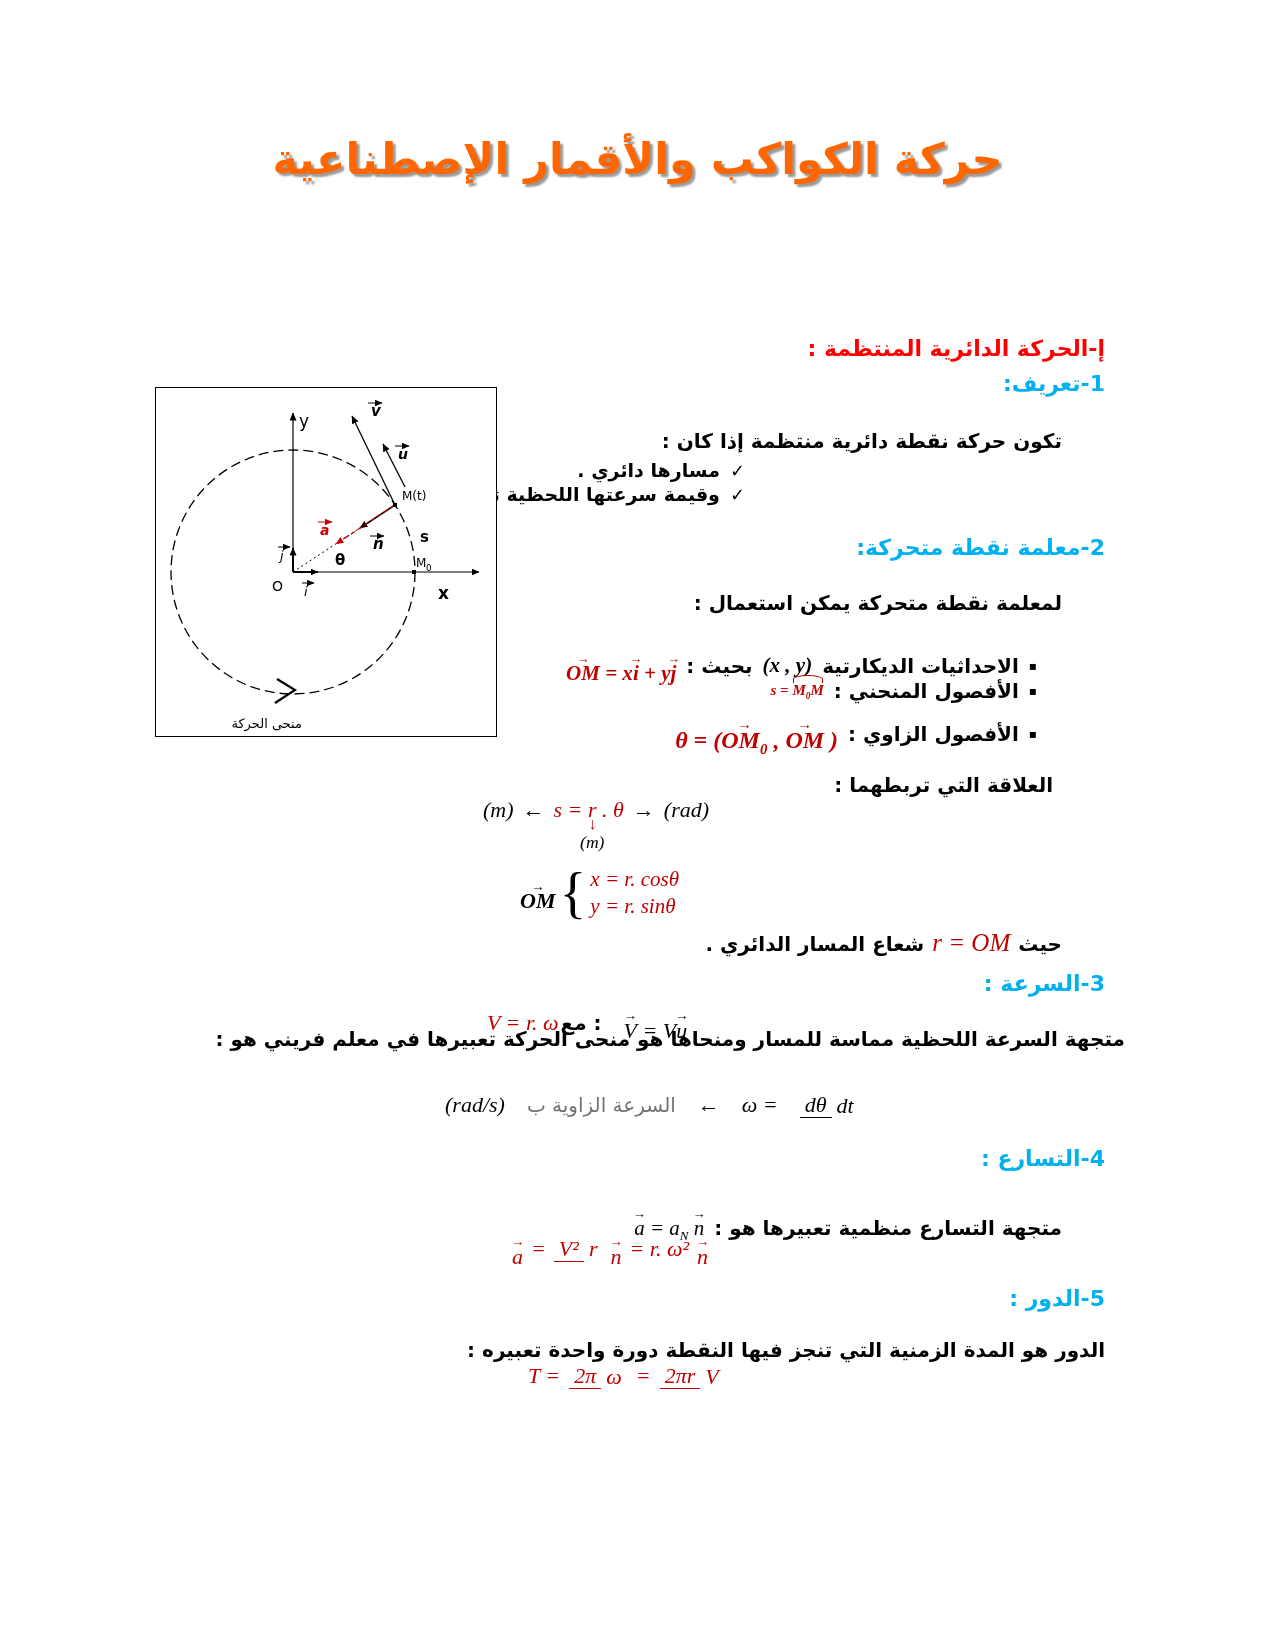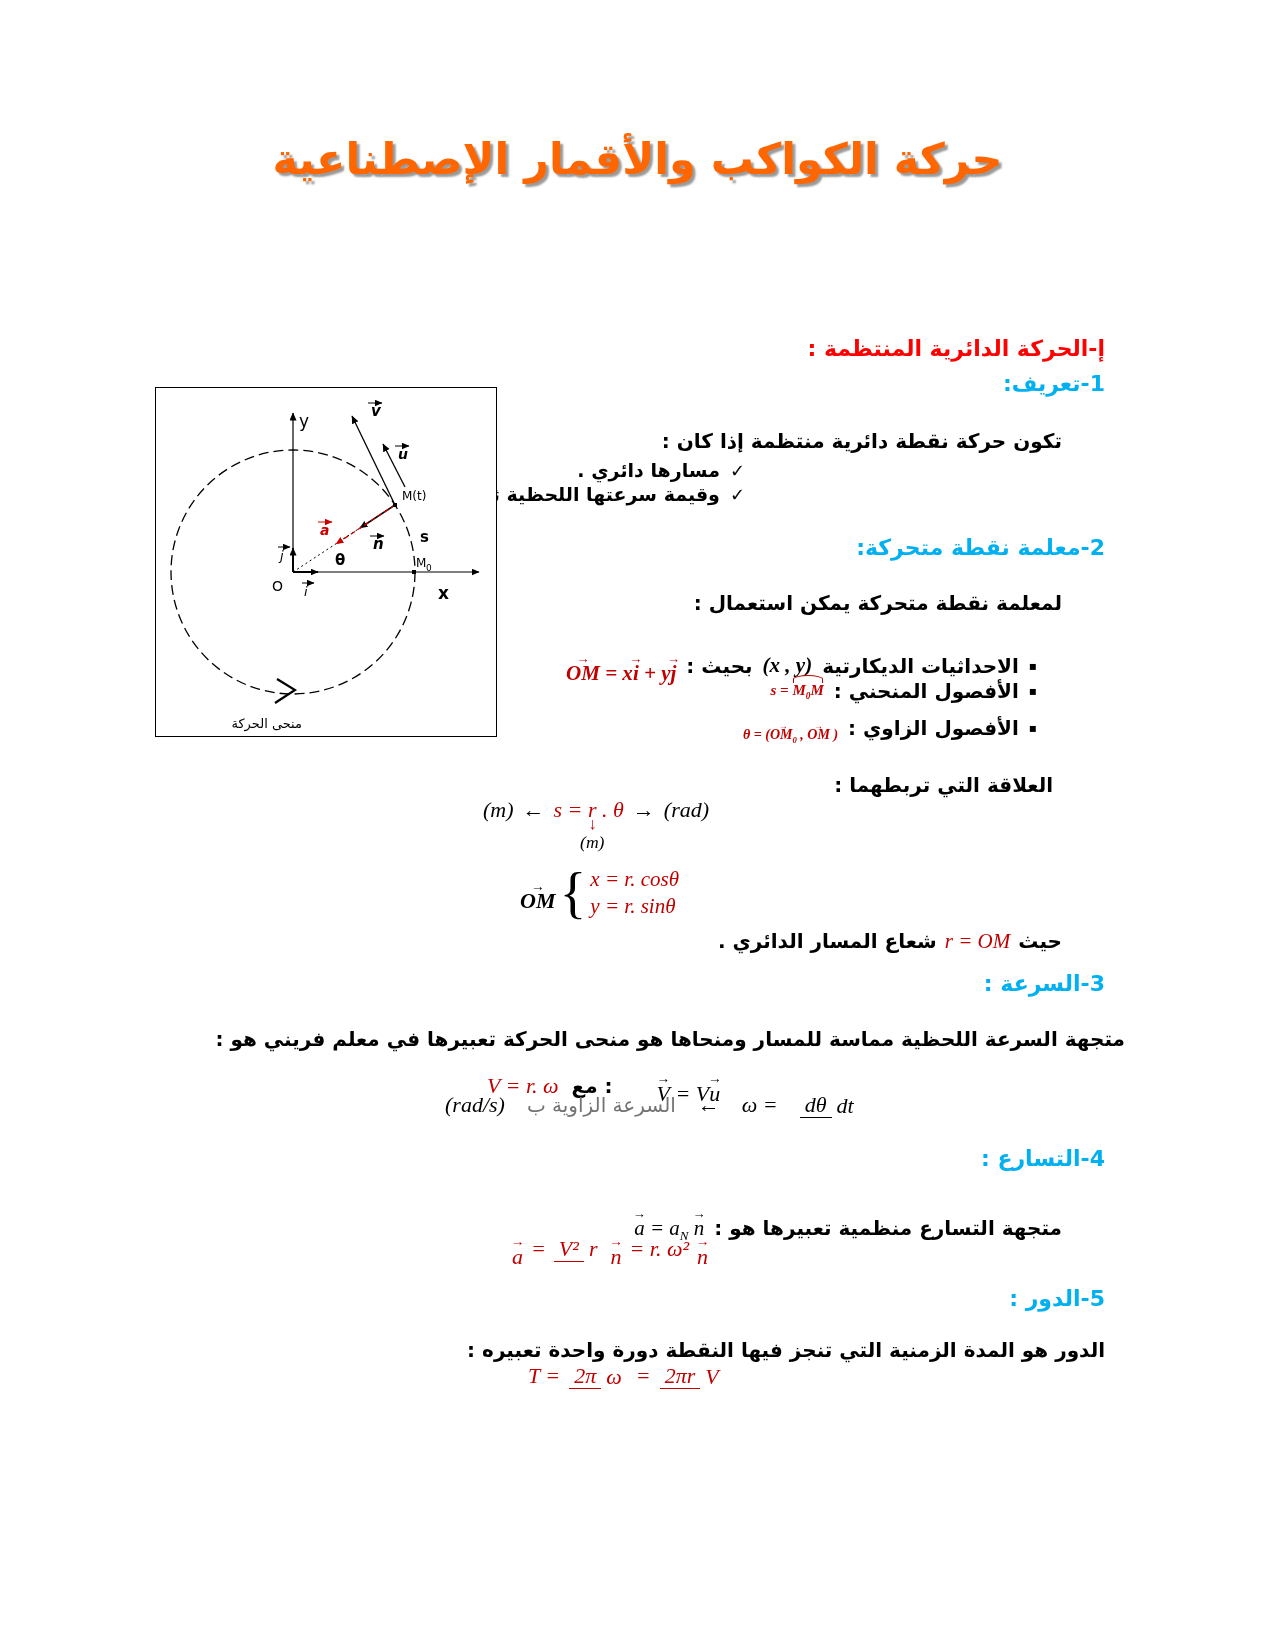--- a/index.html
+++ b/index.html
@@ -163,21 +163,21 @@
   <span>الأفصول المنحني :</span>
   <span class="math-ltr red-f" style="font-size:15px;">
     <span>s =</span>
     <span class="arc"><span>M</span><sub>0</sub><span>M</span></span>
   </span>
 </div>
 
 <div class="abs bulletrow ar" style="top:711px; right:238px;">
   <span class="sqbullet">▪</span>
   <span>الأفصول الزاوي :</span>
-  <span class="math-ltr red-f" style="font-size:14px;">
+  <span class="math-ltr red-f" style="font-size:24px;">
     <span>θ = (</span><span class="vec"><span>OM</span><sub>0</sub></span><span> , </span><span class="vec">OM</span><span> )</span>
   </span>
 </div>
 
 <div class="abs ar" style="top:773px; right:222px;">العلاقة التي تربطهما :</div>
 
 <div class="abs math f-row" style="top:797px; left:483px;">
   <span class="blk">(m)</span>
   <span class="blk" style="font-style:normal;">←</span>
   <span class="red-f">
@@ -193,28 +193,28 @@
   <span class="vec blk" style="font-weight:bold;">OM</span>
   <span class="brace">{</span>
   <span class="sys-col red-f" style="font-size:21px;">
     <span>x = r. cosθ</span>
     <span>y = r. sinθ</span>
   </span>
 </div>
 
 <div class="abs checkrow ar" style="top:929px; right:213px; gap:8px; font-size:20px;">
   <span>حيث</span>
-  <span class="math-ltr red-f" style="font-size:21px; font-weight:normal;">r = OM</span>
+  <span class="math-ltr red-f" style="font-size:25px; font-weight:normal;">r = OM</span>
   <span>شعاع المسار الدائري .</span>
 </div>
 
 <div class="abs ar h-blue" style="top:971px; right:170px;">3-السرعة :</div>
 <div class="abs ar" style="top:1027px; right:150px;">متجهة السرعة اللحظية مماسة للمسار  ومنحاها هو منحى الحركة تعبيرها في معلم فريني هو :</div>
 
-<div class="abs math f-row" style="top:1065px; left:487px; gap:13px;">
+<div class="abs math f-row" style="top:1002px; left:487px; gap:2px;">
   <span class="red-f">V = r. ω</span>
   <span class="ar-inline">: مع</span>
   <span style="width:18px;"></span>
   <span class="blk">
     <span class="vec">V</span>
     <span>= V</span><span class="vec">u</span>
   </span>
 </div>
 
 <div class="abs math f-row" style="top:1092px; left:445px; gap:22px;">

